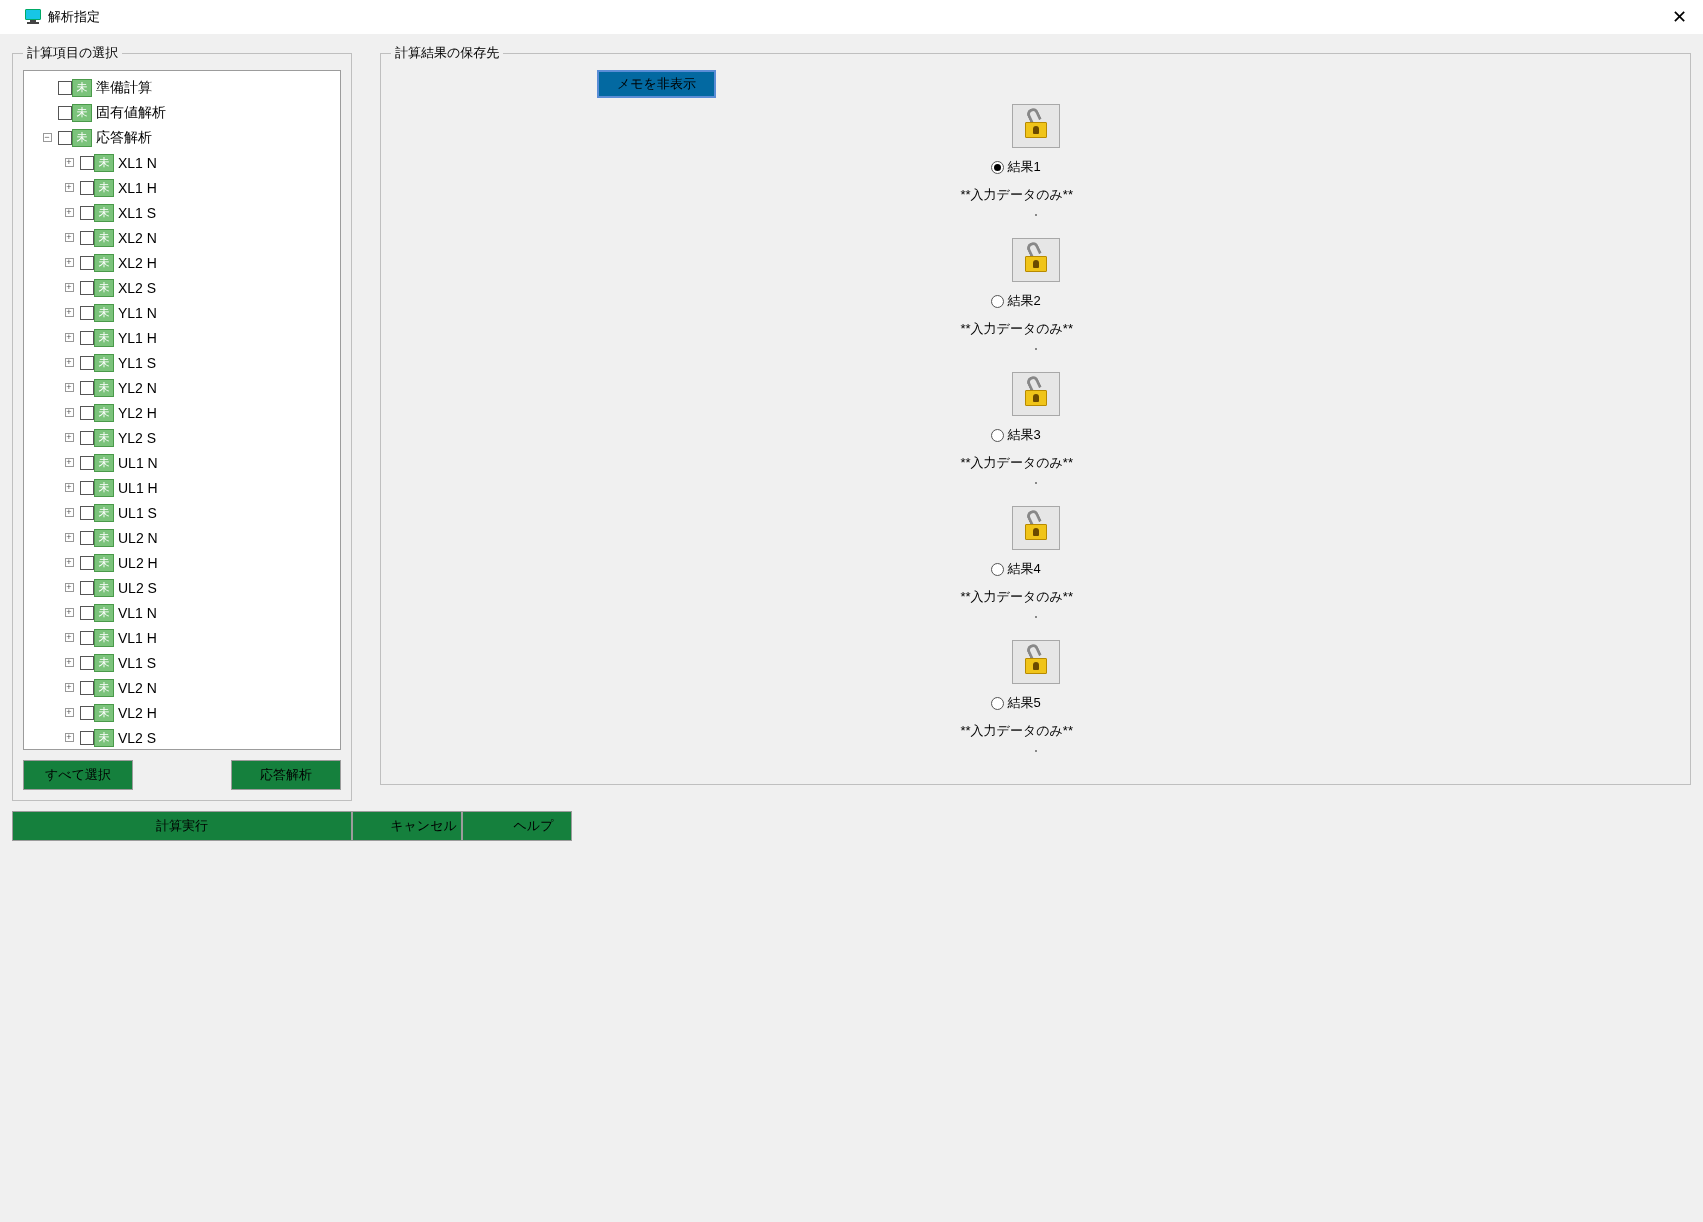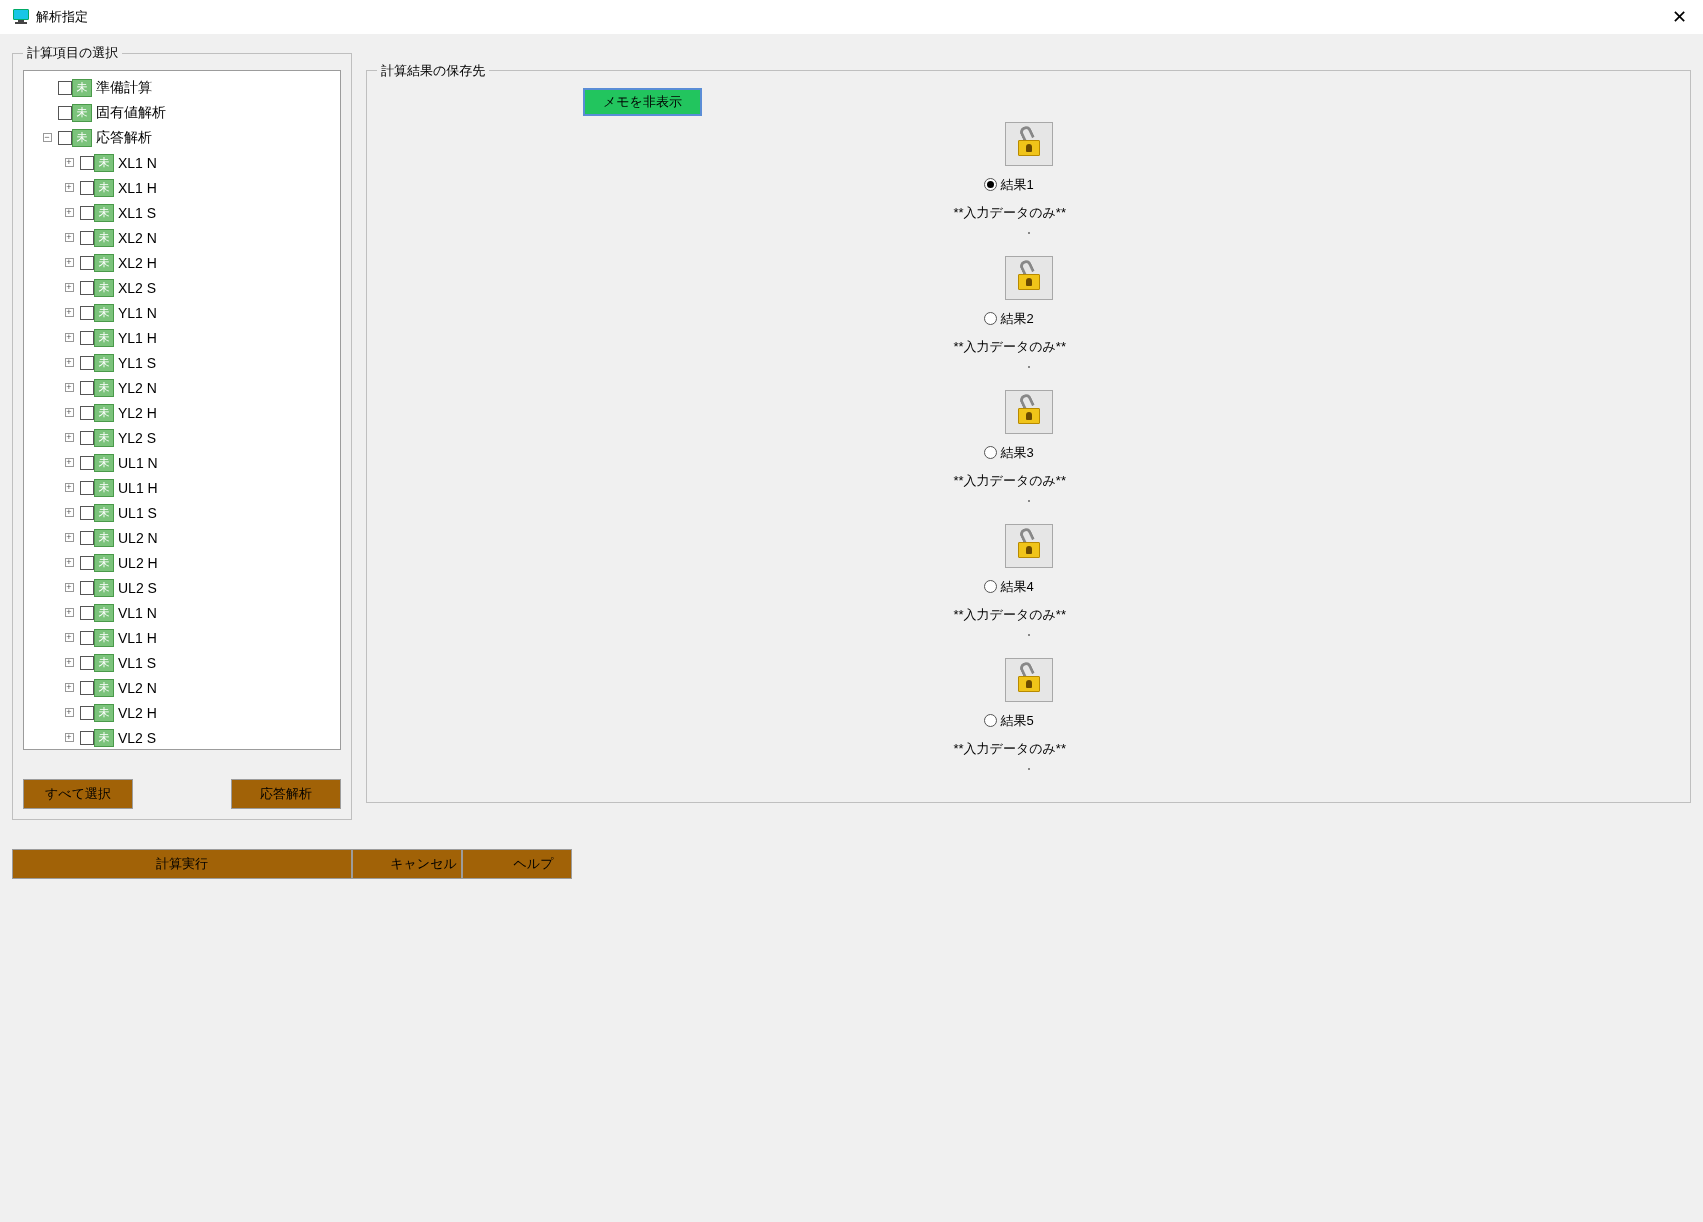--- a/index.html
+++ b/index.html
@@ -7,21 +7,21 @@
     margin: 0;
     font-family: "MS UI Gothic", "Yu Gothic UI", Meiryo, sans-serif;
     font-size: 13px;
     background: #f0f0f0;
     color: #000;
   }
   .titlebar {
     display: flex;
     align-items: center;
     justify-content: space-between;
-    padding: 6px 10px 6px 12px;
+    padding: 6px 10px 6px 24px;
     background: #fff;
   }
   .title-left { display: flex; align-items: center; gap: 6px; }
   .app-icon {
     width: 18px; height: 16px;
     position: relative;
   }
   .app-icon .screen {
     position:absolute; left:1px; top:0; width:16px; height:11px;
     background:#17c6e6; border:1px solid #0a6; border-radius:1px;
@@ -36,21 +36,21 @@
   .close-x {
     font-size: 18px; line-height:1; padding:2px 6px; cursor:pointer;
     font-family: Arial, sans-serif;
   }
   .content {
     padding: 10px 12px 14px 12px;
     display: flex;
     flex-direction: column;
     gap: 10px;
   }
-  .top-row { display:flex; gap:14px; align-items: center; }
+  .top-row { display:flex; gap:28px; align-items: flex-start; }
   fieldset {
     border: 1px solid #bfbfbf;
     margin: 0;
     padding: 8px 10px 10px 10px;
     background: #f0f0f0;
   }
   legend { padding: 0 4px; font-size: 13px; }
 
   .left-panel { width: 340px; display:flex; flex-direction:column; }
   .tree-box {
@@ -101,38 +101,37 @@
     margin-left:-1px;
     margin-right:3px;
   }
   .node-label { font-size:14px; }
 
   .sel-buttons {
     display:flex; justify-content:space-between; gap:40px;
     margin-top:10px;
   }
   .btn {
-    background:#a16207;
+    background:#15803d;
     border:1px solid #9c9c9c;
     padding:5px 0;
     font-size:13px;
     text-align:center;
     cursor:pointer;
     min-width:110px;
-    margin-top:19px;
   }
 
   .right-panel { flex:1; }
   .memo-btn-row {
     display:flex; justify-content:flex-start;
     padding-left:206px;
     margin-bottom:6px;
   }
   .memo-btn {
-    background:#22c55e;
+    background:#0369a1;
     border:2px solid #5a8dd6;
     padding:3px 18px;
     font-size:13px;
     cursor:pointer;
   }
   .result-row {
     display:flex; align-items:center;
     gap:10px;
     margin-bottom:22px;
     flex-direction:column;

